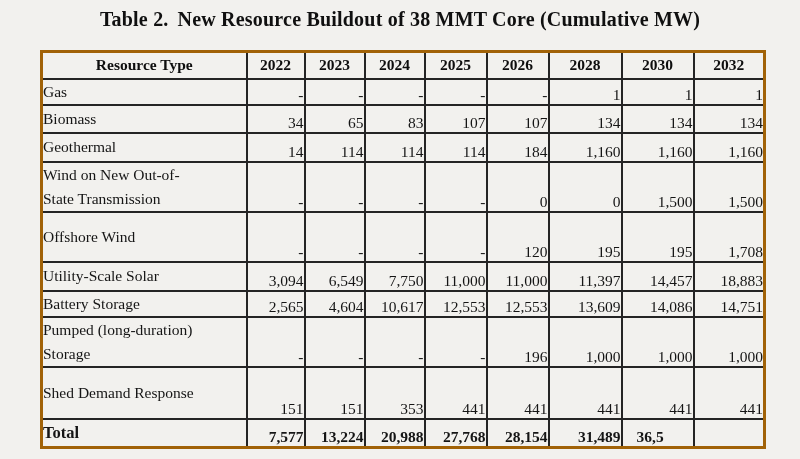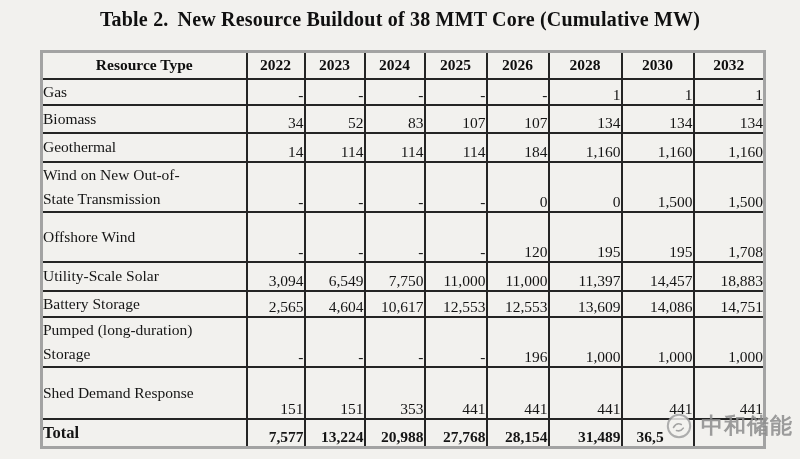--- a/index.html
+++ b/index.html
@@ -18,21 +18,21 @@
     letter-spacing:0.2px;color:#101010;
     white-space:nowrap;
   }
   .doc-title .title-text{margin-left:9px;}
 
   table.res{
     position:absolute;left:40px;top:50px;
     width:723px;
     border-collapse:collapse;
     table-layout:fixed;
-    border:3px solid #a3a3a3;
+    border:3px solid #a16207;
   }
   table.res th, table.res td{
     border:2px solid #242424;
     font-size:15.5px;
     padding:0;
     overflow:hidden;
   }
   thead tr{height:27px;}
   th{
     font-weight:bold;text-align:center;vertical-align:middle;
@@ -124,21 +124,21 @@
           <td class="val">-</td>
           <td class="val">-</td>
           <td class="val">-</td>
           <td class="val">1</td>
           <td class="val">1</td>
           <td class="val">1</td>
         </tr>
         <tr>
           <td class="label">Biomass</td>
           <td class="val">34</td>
-          <td class="val">52</td>
+          <td class="val">65</td>
           <td class="val">83</td>
           <td class="val">107</td>
           <td class="val">107</td>
           <td class="val">134</td>
           <td class="val">134</td>
           <td class="val">134</td>
         </tr>
         <tr>
           <td class="label">Geothermal</td>
           <td class="val">14</td>
@@ -227,22 +227,14 @@
         <td class="val">20,988</td>
         <td class="val">27,768</td>
         <td class="val">28,154</td>
         <td class="val">31,489</td>
         <td class="val clipped">36,5</td>
         <td class="val"></td>
       </tr>
     </tfoot>
   </table>
 
-  <div class="watermark">
-    <svg class="wm-logo" viewBox="0 0 26 26" xmlns="http://www.w3.org/2000/svg">
-      <circle cx="13" cy="13" r="11.2" fill="rgba(243,242,239,0.93)" stroke="#a6a6a6" stroke-width="2"></circle>
-      <path d="M7.5 14.5c2-3.5 5-4.5 7.8-3" stroke="#9c9c9c" stroke-width="1.6" fill="none" stroke-linecap="round"></path>
-      <path d="M10.5 17.5c2.6.9 5.2-.1 6.8-2.4" stroke="#9c9c9c" stroke-width="1.6" fill="none" stroke-linecap="round"></path>
-    </svg>
-    <span class="wm-text">中和储能</span>
-  </div>
 
 </div>
 
 </body></html>

